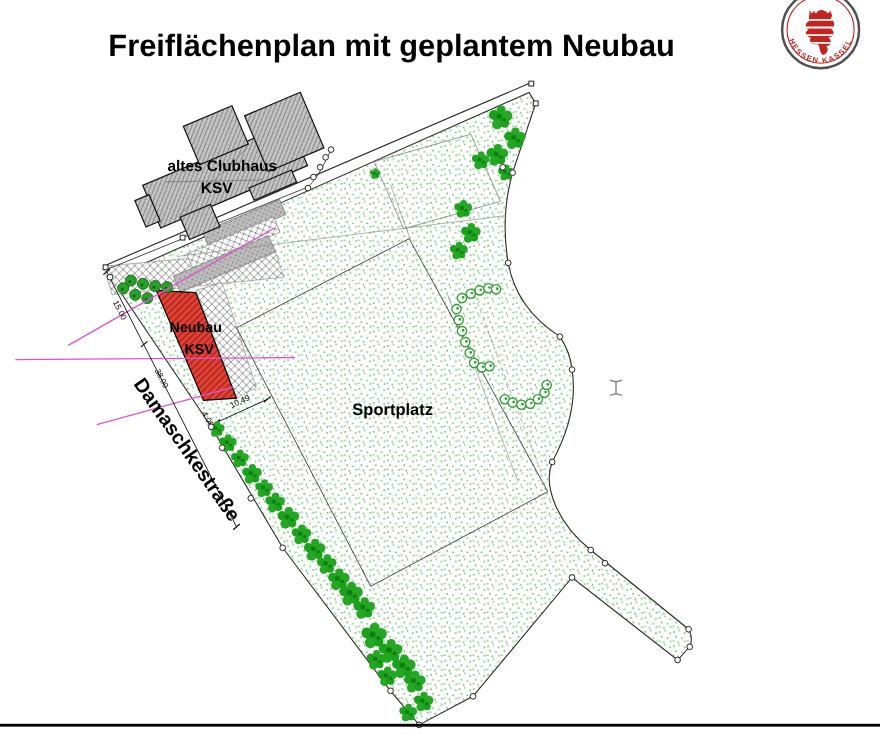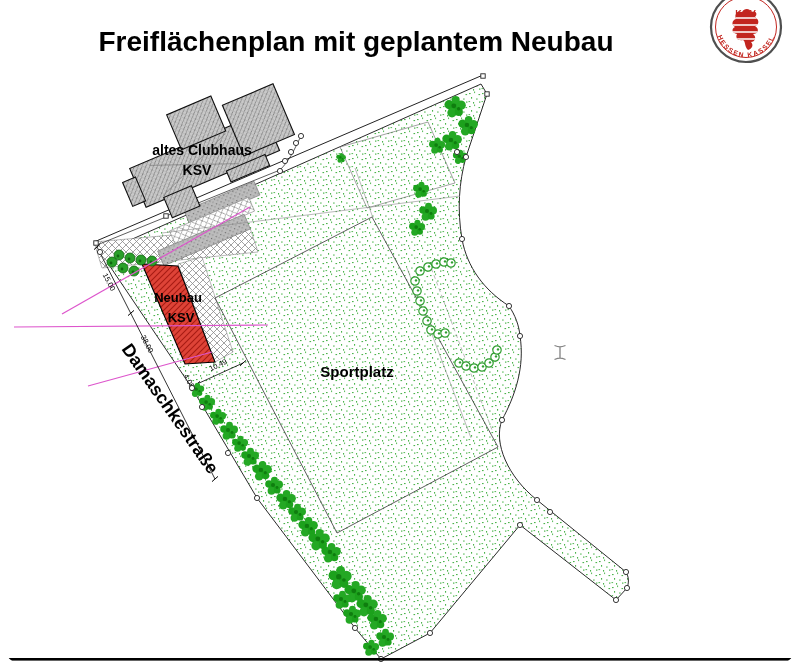--- a/index.html
+++ b/index.html
@@ -1,17 +1,17 @@
 <!DOCTYPE html>
 <html><head>
 <meta charset="utf-8">
 <style>
   html,body{margin:0;padding:0;background:#fff;}
   body{font-family:"Liberation Sans", sans-serif;}
-  .stage{position:relative;width:800px;height:668px;background:#ffffff;overflow:hidden;border-radius:32px;}
+  .stage{position:relative;width:800px;height:668px;background:#ffffff;overflow:hidden;}
   svg text{font-family:"Liberation Sans", sans-serif;}
   .title-t{font-size:28px;font-weight:bold;fill:#000;}
   .lbl-big{font-size:15px;font-weight:bold;fill:#000;}
   .lbl-med{font-size:14px;font-weight:bold;fill:#000;}
   .lbl-sm{font-size:13px;font-weight:bold;fill:#000;}
   .street-t{font-size:18px;font-weight:bold;fill:#000;}
   .dim-t{font-size:7.5px;fill:#000;}
   .logo-t{font-size:9px;font-weight:bold;fill:#c2251f;letter-spacing:1px;}
   .logo-arc{font-size:6.8px;font-weight:bold;fill:#c2251f;letter-spacing:1.4px;}
 </style>

